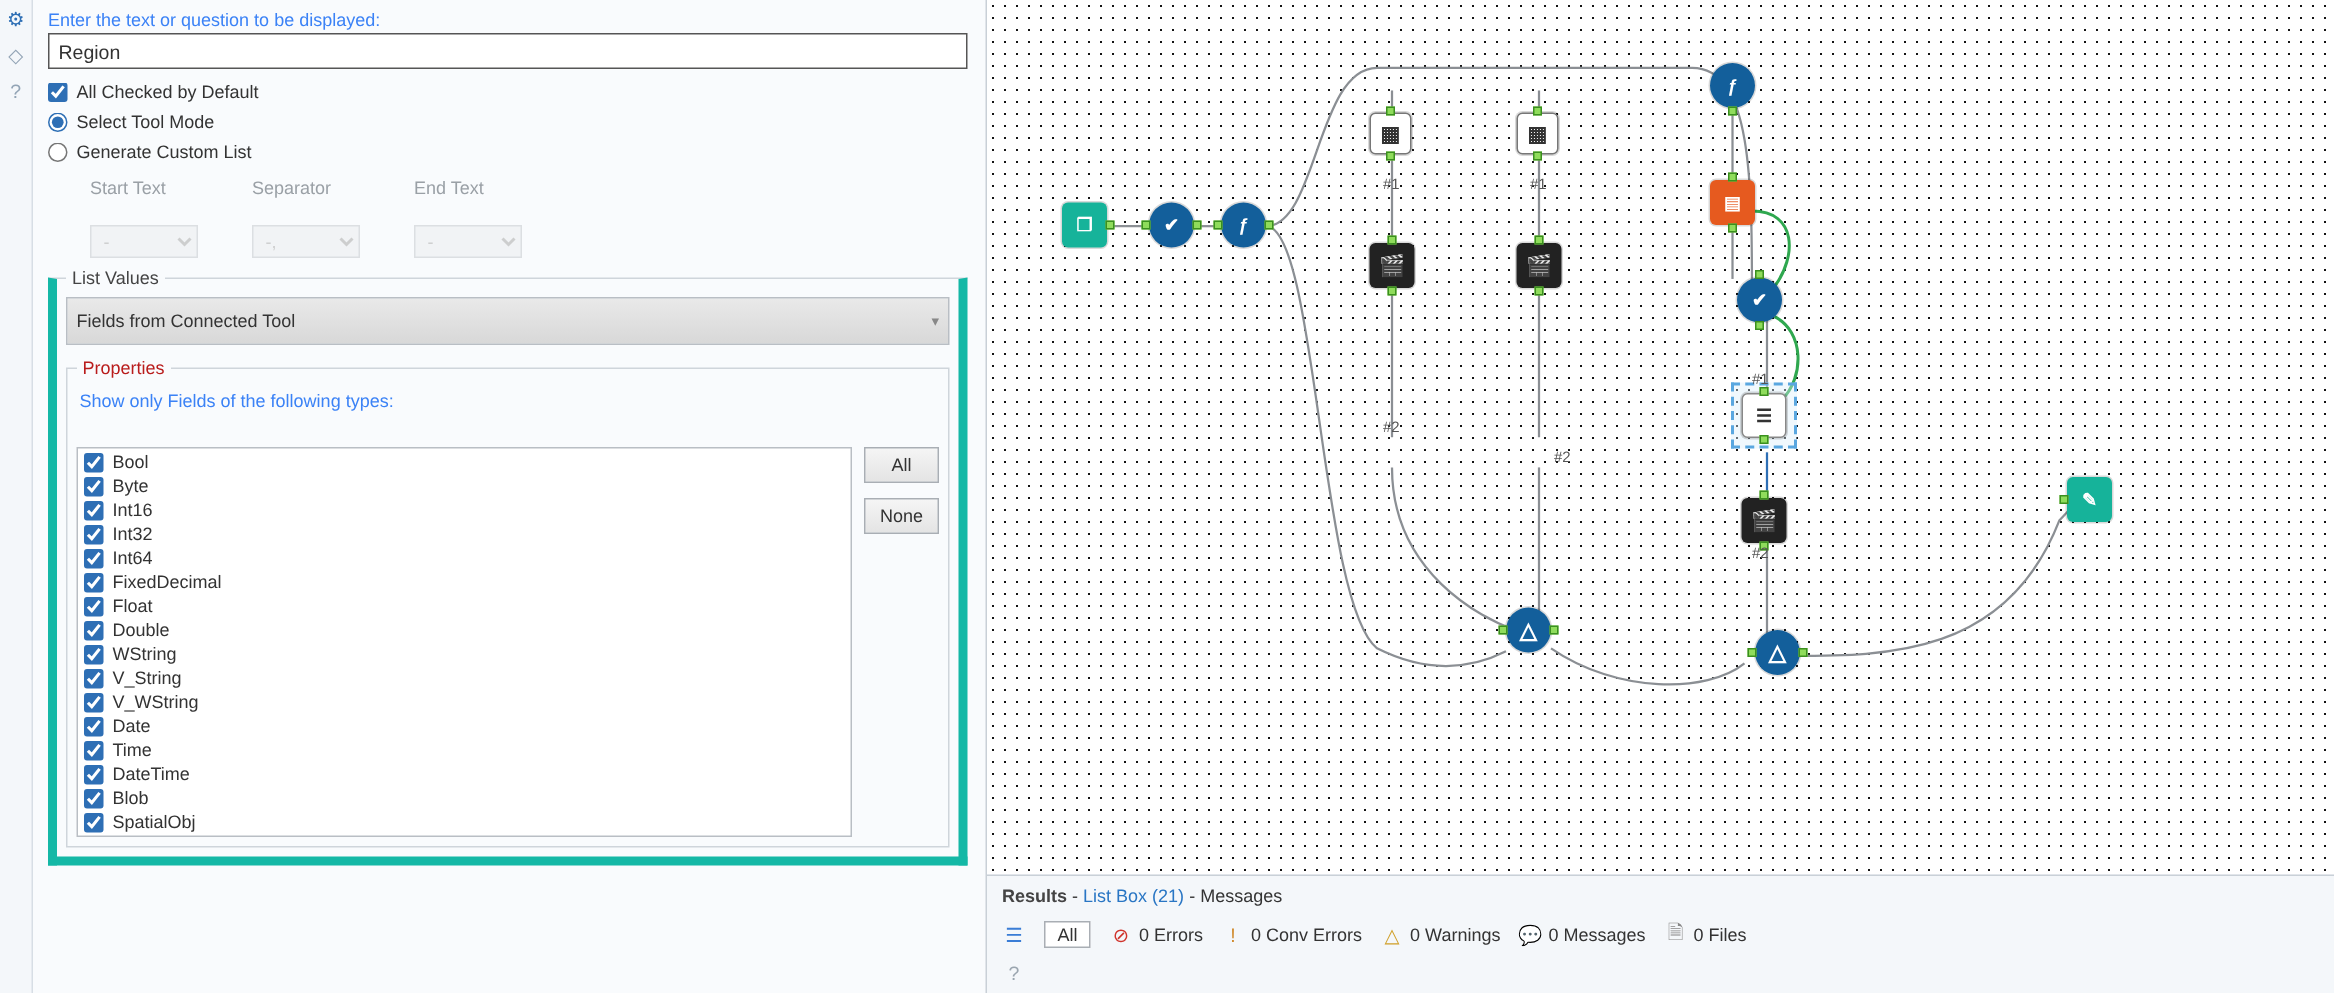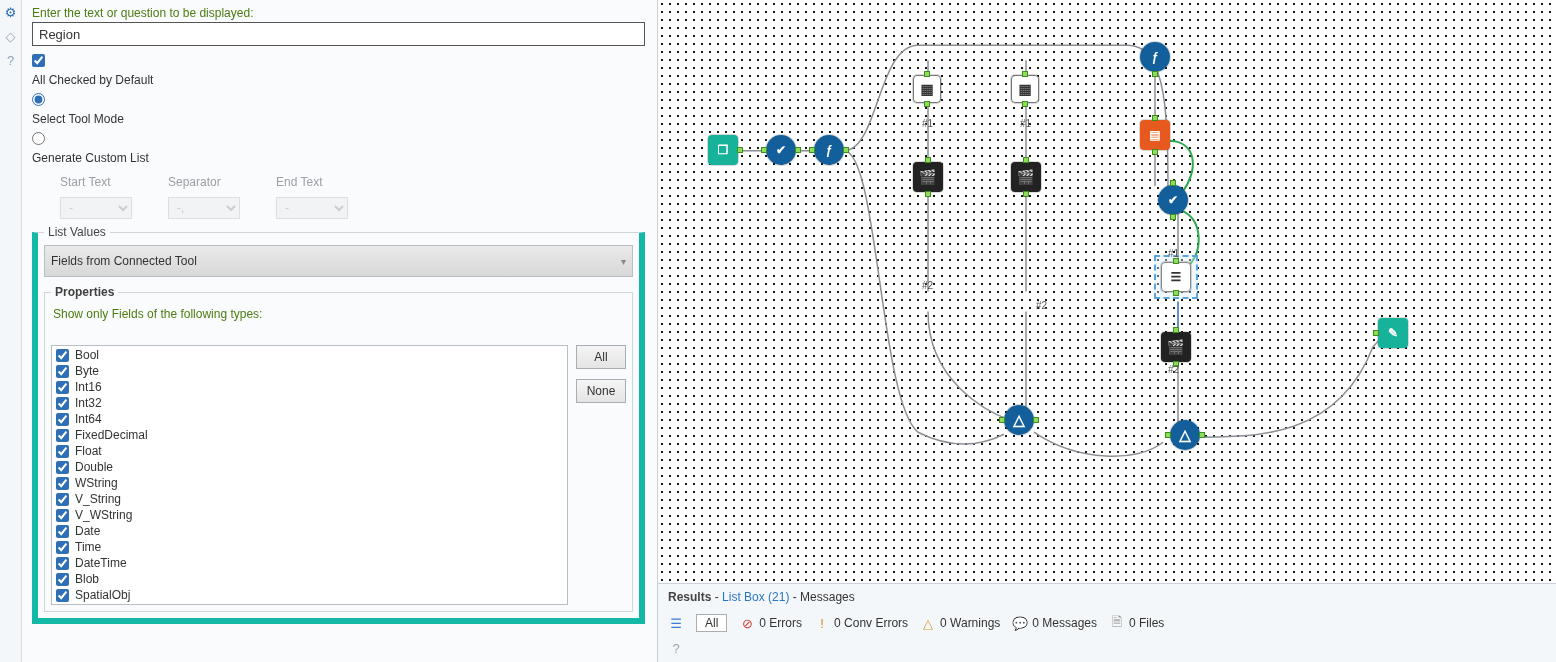--- a/index.html
+++ b/index.html
@@ -4,40 +4,40 @@
 <style>
   * { box-sizing: border-box; margin: 0; padding: 0; font-family: "Segoe UI", Tahoma, sans-serif; font-size: 12px; color: #333; }
   body { display: flex; width: 1556px; height: 662px; background: #fff; overflow: hidden; }
 
   
   .icon-strip { width: 22px; background: #f4f7fa; border-right: 1px solid #d7dee5; display: flex; flex-direction: column; align-items: center; padding-top: 4px; gap: 8px; }
   .strip-icon { width: 16px; height: 16px; display: flex; align-items: center; justify-content: center; font-size: 13px; cursor: pointer; }
 
   
   .config { width: 636px; background: #f9fbfd; border-right: 1px solid #c9d0d7; padding: 4px 12px 4px 10px; overflow: hidden; display: flex; flex-direction: column; }
-  .label { color: #4d7c0f; margin: 2px 0 2px 0; }
+  .label { color: #3b82f6; margin: 2px 0 2px 0; }
   .text-input { width: 100%; height: 24px; border: 1px solid #555; padding: 2px 6px; background: #fff; font-size: 13px; }
 
   .opts { margin-top: 8px; display: flex; flex-direction: column; gap: 6px; }
-  .opt-row { display: flex; align-items: flex-start; gap: 6px; flex-direction: column; }
+  .opt-row { display: flex; align-items: flex-end; gap: 6px; }
   .opt-row input { margin: 0; }
 
   .triplet { display: flex; gap: 36px; margin: 4px 0 6px 28px; }
-  .tri-col { display: flex; flex-direction: column; gap: 8px; }
+  .tri-col { display: flex; flex-direction: column; gap: 18px; }
   .tri-col .lbl { color: #9aa0a6; font-size: 12px; }
   .tri-in { width: 72px; height: 22px; background: #eef0f2; border: 1px solid #d0d4d8; color: #bbb; padding: 0 4px; font-size: 12px; }
   .tri-in option { color: #bbb; }
 
   fieldset.lv { border: 6px solid #14b8a6; border-top: 1px solid #cfd5db; padding: 6px 6px 6px 6px; position: relative; }
   fieldset.lv > legend { padding: 0 4px; color: #444; font-size: 12px; }
   .combo { width: 100%; height: 32px; background: linear-gradient(#e9e9e9,#d8d8d8); border: 1px solid #b9bec4; color: #555; padding: 2px 6px; display: flex; align-items: center; justify-content: space-between; }
   .combo .caret { color: #888; font-size: 10px; }
 
   fieldset.props { border: 1px solid #cfd5db; margin-top: 8px; padding: 6px; flex: 1; display: flex; flex-direction: column; }
-  fieldset.props > legend { padding: 0 4px; color: #404040; font-weight: bold; }
+  fieldset.props > legend { padding: 0 4px; color: #b91c1c; }
   .props-inner { display: flex; gap: 8px; flex: 1; margin-top: 20px; }
   .type-list { flex: 1; border: 1px solid #b9bec4; background: #fff; padding: 2px 4px; display: flex; flex-direction: column; gap: 2px; overflow: auto; }
   .type-row { display: flex; align-items: center; gap: 6px; }
   .side-btns { width: 50px; display: flex; flex-direction: column; gap: 10px; }
   .side-btn { height: 24px; background: linear-gradient(#f5f5f5,#e4e4e4); border: 1px solid #a9aeb4; cursor: pointer; text-align: center; }
 
   
   .canvas-wrap { flex: 1; display: flex; flex-direction: column; background: #fff; }
   .canvas { flex: 1; position: relative; background-image: radial-gradient(#141414 0.8px, transparent 0.8px); background-size: 8px 8px; background-position: 0 0; }
   .canvas svg.wires { position: absolute; inset: 0; width: 100%; height: 100%; pointer-events: none; }

